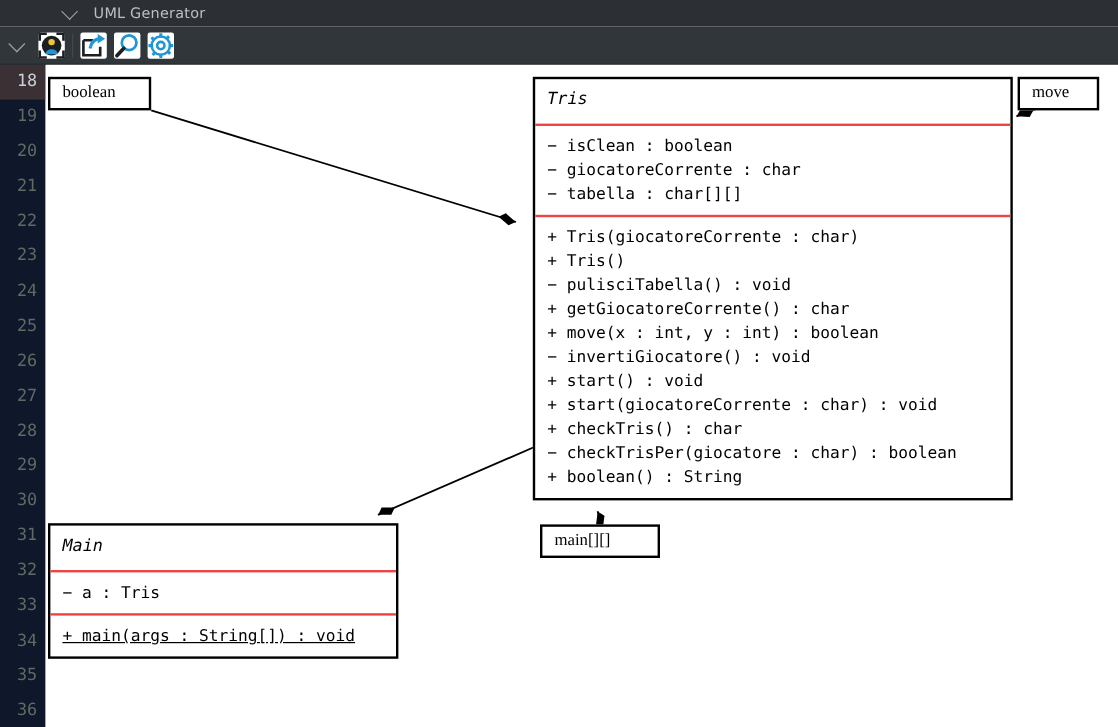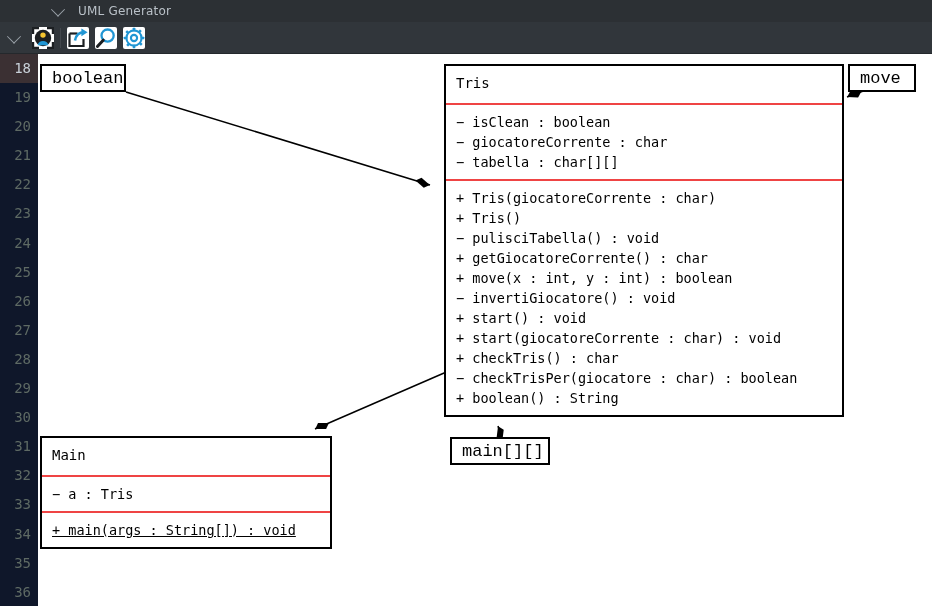--- a/index.html
+++ b/index.html
@@ -142,36 +142,37 @@
   .uml-section {
     padding: 7px 9px 7px 10px;
     box-sizing: border-box;
   }
   .uml-section + .uml-section {
     border-top: 2px solid #ef4444;
   }
   .uml-name {
     font-size: 14px;
     padding: 9px 10px 12px 10px;
+    font-style: italic;
   }
   .uml-row {
     white-space: pre;
     line-height: 20px;
     height: 20px;
   }
   .uml-row.static {
     text-decoration: underline;
   }
   .type-box {
     position: absolute;
     background: #ffffff;
     border: 2px solid #000000;
     box-sizing: border-box;
-    font-family: Liberation Mono, monospace;
-    font-size: 17px;
+    font-family: Liberation Serif, serif;
+    font-size: 14px;
     color: #000000;
     display: flex;
     align-items: center;
     padding-left: 10px;
     z-index: 3;
   }
 </style>
 </head>
 <body>
 

